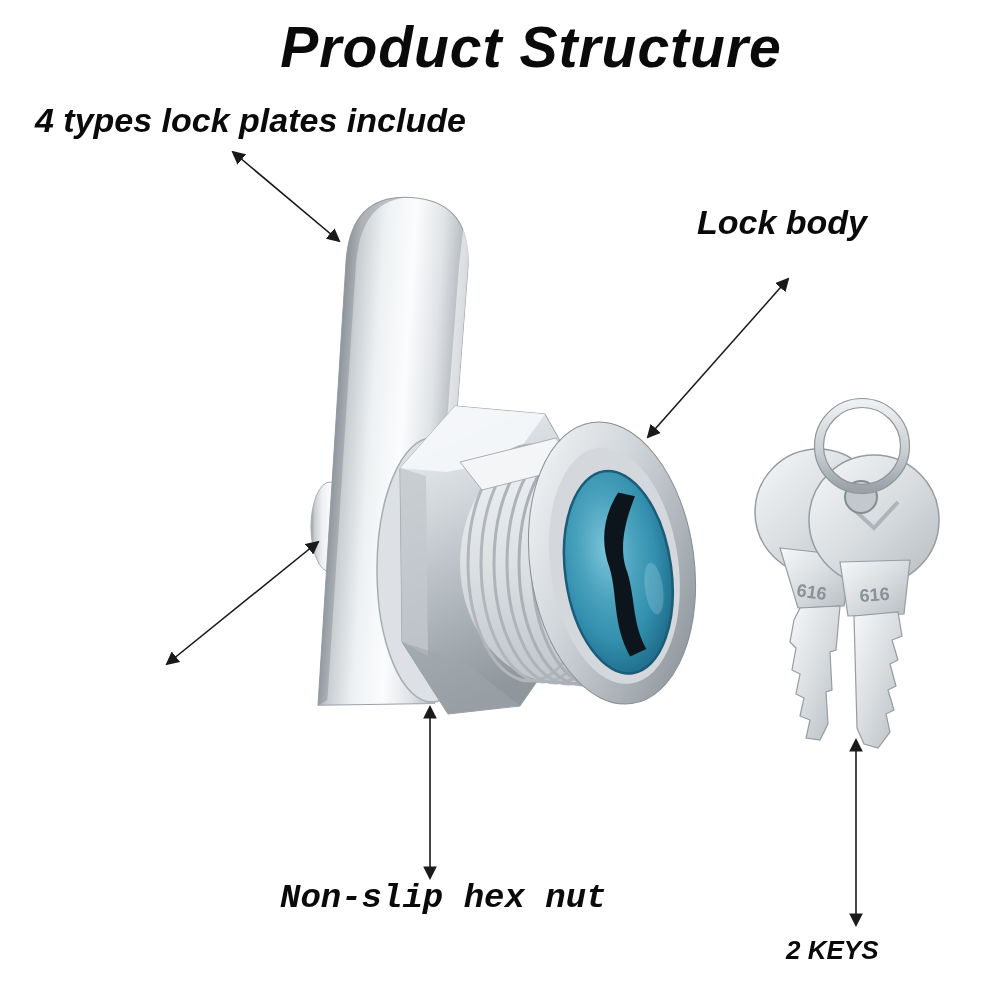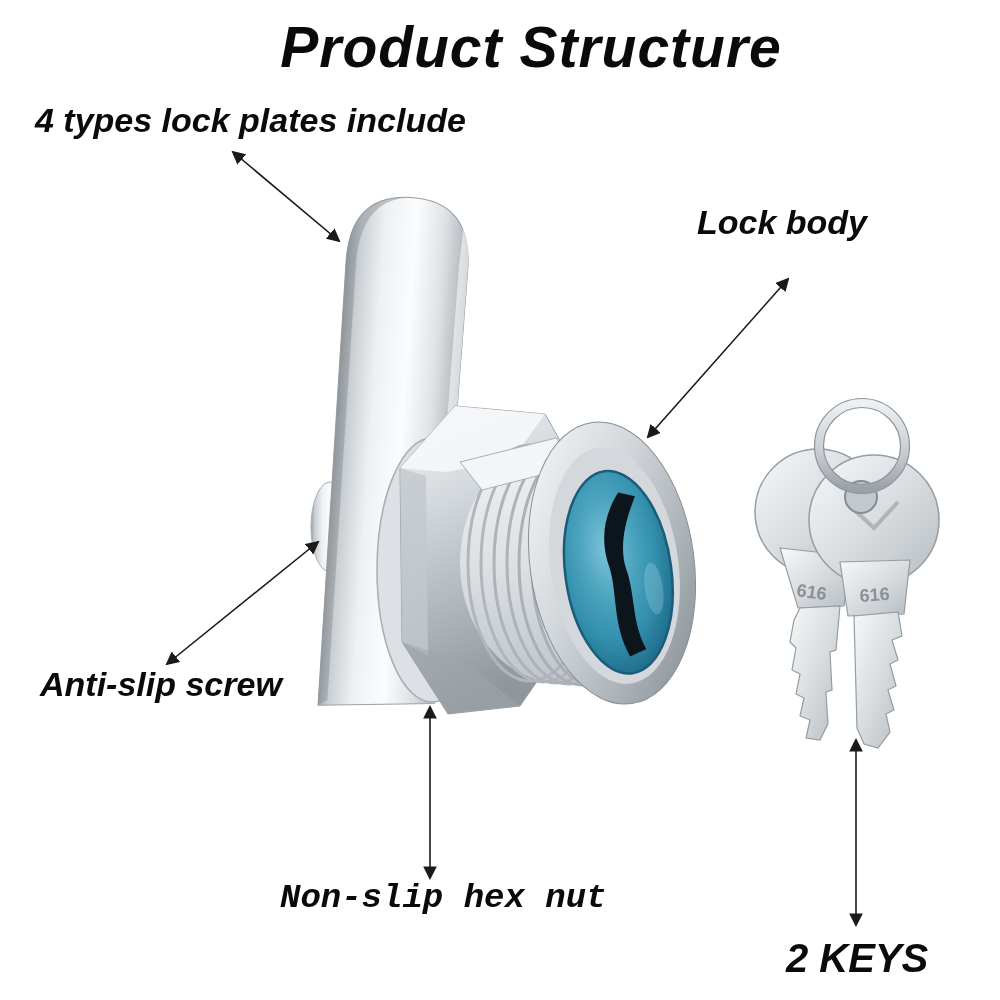--- a/index.html
+++ b/index.html
@@ -22,21 +22,21 @@
     top:16px;left:0;width:1000px;
     text-align:center;
     font-size:57px;
     letter-spacing:1px;
     padding-left:31px;
   }
   #lbl-plates{left:35px;top:102px;font-size:34px;}
   #lbl-lockbody{left:697px;top:204px;font-size:34px;}
   #lbl-antislip{left:40px;top:666px;font-size:34px;}
   #lbl-hexnut{left:280px;top:880px;font-size:34px;font-family:Liberation Mono, monospace;}
-  #lbl-keys{left:786px;top:936px;font-size:40px;}
+  #lbl-keys{left:786px;top:936px;font-size:26px;}
   svg{position:absolute;left:0;top:0;}
 </style>
 </head>
 <body>
 
 <div id="stage">
 
   <svg width="1000" height="1000" viewBox="0 0 1000 1000">
     <defs>
       <marker id="ah" viewBox="0 0 10 10" refX="8.5" refY="5" markerWidth="8.5" markerHeight="8.5" orient="auto-start-reverse">
@@ -160,17 +160,16 @@
       <line x1="788" y1="279" x2="648" y2="437" marker-start="url(#ah)" marker-end="url(#ah)" stroke="#1a1a1a"></line>
       <line x1="318" y1="542" x2="167" y2="664" marker-start="url(#ah)" marker-end="url(#ah)" stroke="#1a1a1a"></line>
       <line x1="430" y1="707" x2="430" y2="878" marker-start="url(#ah)" marker-end="url(#ah)" stroke="#1a1a1a"></line>
       <line x1="856" y1="740" x2="856" y2="925" marker-start="url(#ah)" marker-end="url(#ah)" stroke="#1a1a1a"></line>
     </g>
   </svg>
 
   <div class="lbl" id="title">Product Structure</div>
   <div class="lbl" id="lbl-plates">4 types lock plates include</div>
   <div class="lbl" id="lbl-lockbody">Lock body</div>
-  <div class="lbl" id="lbl-antislip">Anti-slip screw</div>
   <div class="lbl" id="lbl-hexnut">Non-slip hex nut</div>
   <div class="lbl" id="lbl-keys">2 KEYS</div>
 
 </div>
 
 </body></html>

